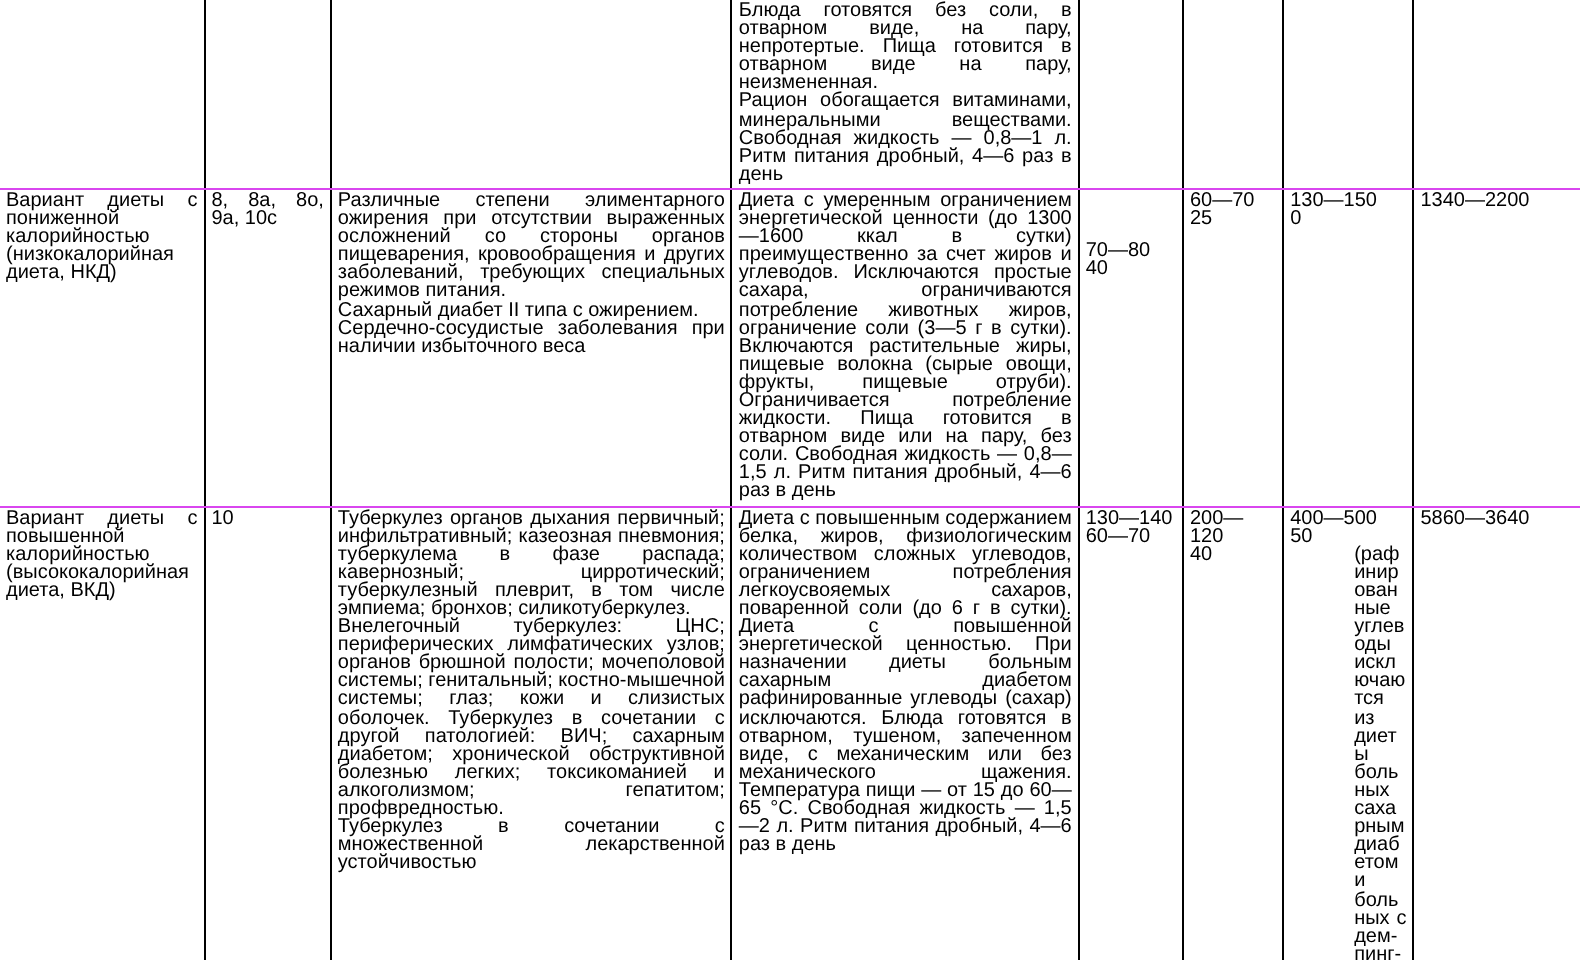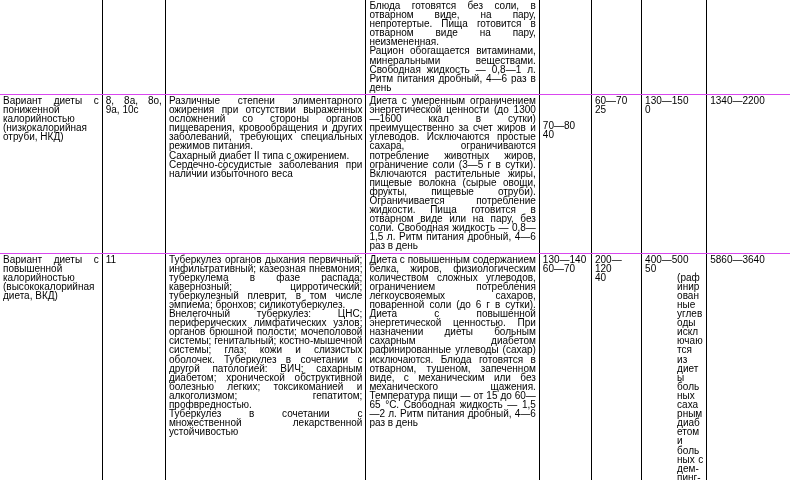--- a/index.html
+++ b/index.html
@@ -89,21 +89,21 @@
 Рацион обогащается витаминами, минеральными веществами. Свободная жидкость — 0,8—1 л. Ритм питания дробный, 4—6 раз в день</div>
     </td>
     <td class="cell-nutri"></td>
     <td class="cell-nutri"></td>
     <td class="cell-nutri"></td>
     <td class="cell-kcal last"></td>
   </tr>
 
   <tr>
     <td class="cell-name">
-      <div>Вариант диеты с пониженной калорийностью (низкокалорийная отруби, НКД)</div>
+      <div>Вариант диеты с пониженной калорийностью (низкокалорийная диета, НКД)</div>
     </td>
     <td class="cell-num">
       <div>8, 8а, 8о, 9а, 10с</div>
     </td>
     <td>
       <div style="white-space: pre-line;">Различные степени элиментарного ожирения при отсутствии выраженных осложнений со стороны органов пищеварения, кровообращения и других заболеваний, требующих специальных режимов питания.
 Сахарный диабет II типа с ожирением.
 Сердечно-сосудистые заболевания при наличии избыточного веса</div>
     </td>
     <td>
@@ -124,21 +124,21 @@
     <td class="cell-kcal last">
       <div>1340—2200</div>
     </td>
   </tr>
 
   <tr>
     <td class="cell-name">
       <div>Вариант диеты с повышенной калорийностью (высококалорийная диета, ВКД)</div>
     </td>
     <td class="cell-num">
-      <div>11</div>
+      <div>10</div>
     </td>
     <td>
       <div style="white-space: pre-line;">Туберкулез органов дыхания первичный; инфильтративный; казеозная пневмония; туберкулема в фазе распада; кавернозный; цирротический; туберкулезный плеврит, в том числе эмпиема; бронхов; силикотуберкулез.
 Внелегочный туберкулез: ЦНС; периферических лимфатических узлов; органов брюшной полости; мочеполовой системы; генитальный; костно-мышечной системы; глаз; кожи и слизистых оболочек. Туберкулез в сочетании с другой патологией: ВИЧ; сахарным диабетом; хронической обструктивной болезнью легких; токсикоманией и алкоголизмом; гепатитом; профвредностью.
 Туберкулез в сочетании с множественной лекарственной устойчивостью</div>
     </td>
     <td>
       <div style="white-space: pre-line;">Диета с повышенным содержанием белка, жиров, физиологическим количеством сложных углеводов, ограничением потребления легкоусвояемых сахаров, поваренной соли (до 6 г в сутки). Диета с повышенной энергетической ценностью. При назначении диеты больным сахарным диабетом рафинированные углеводы (сахар) исключаются. Блюда готовятся в отварном, тушеном, запеченном виде, с механическим или без механического щажения. Температура пищи — от 15 до 60—65 °С. Свободная жидкость — 1,5—2 л. Ритм питания дробный, 4—6 раз в день</div>
     </td>
     <td class="cell-nutri">

